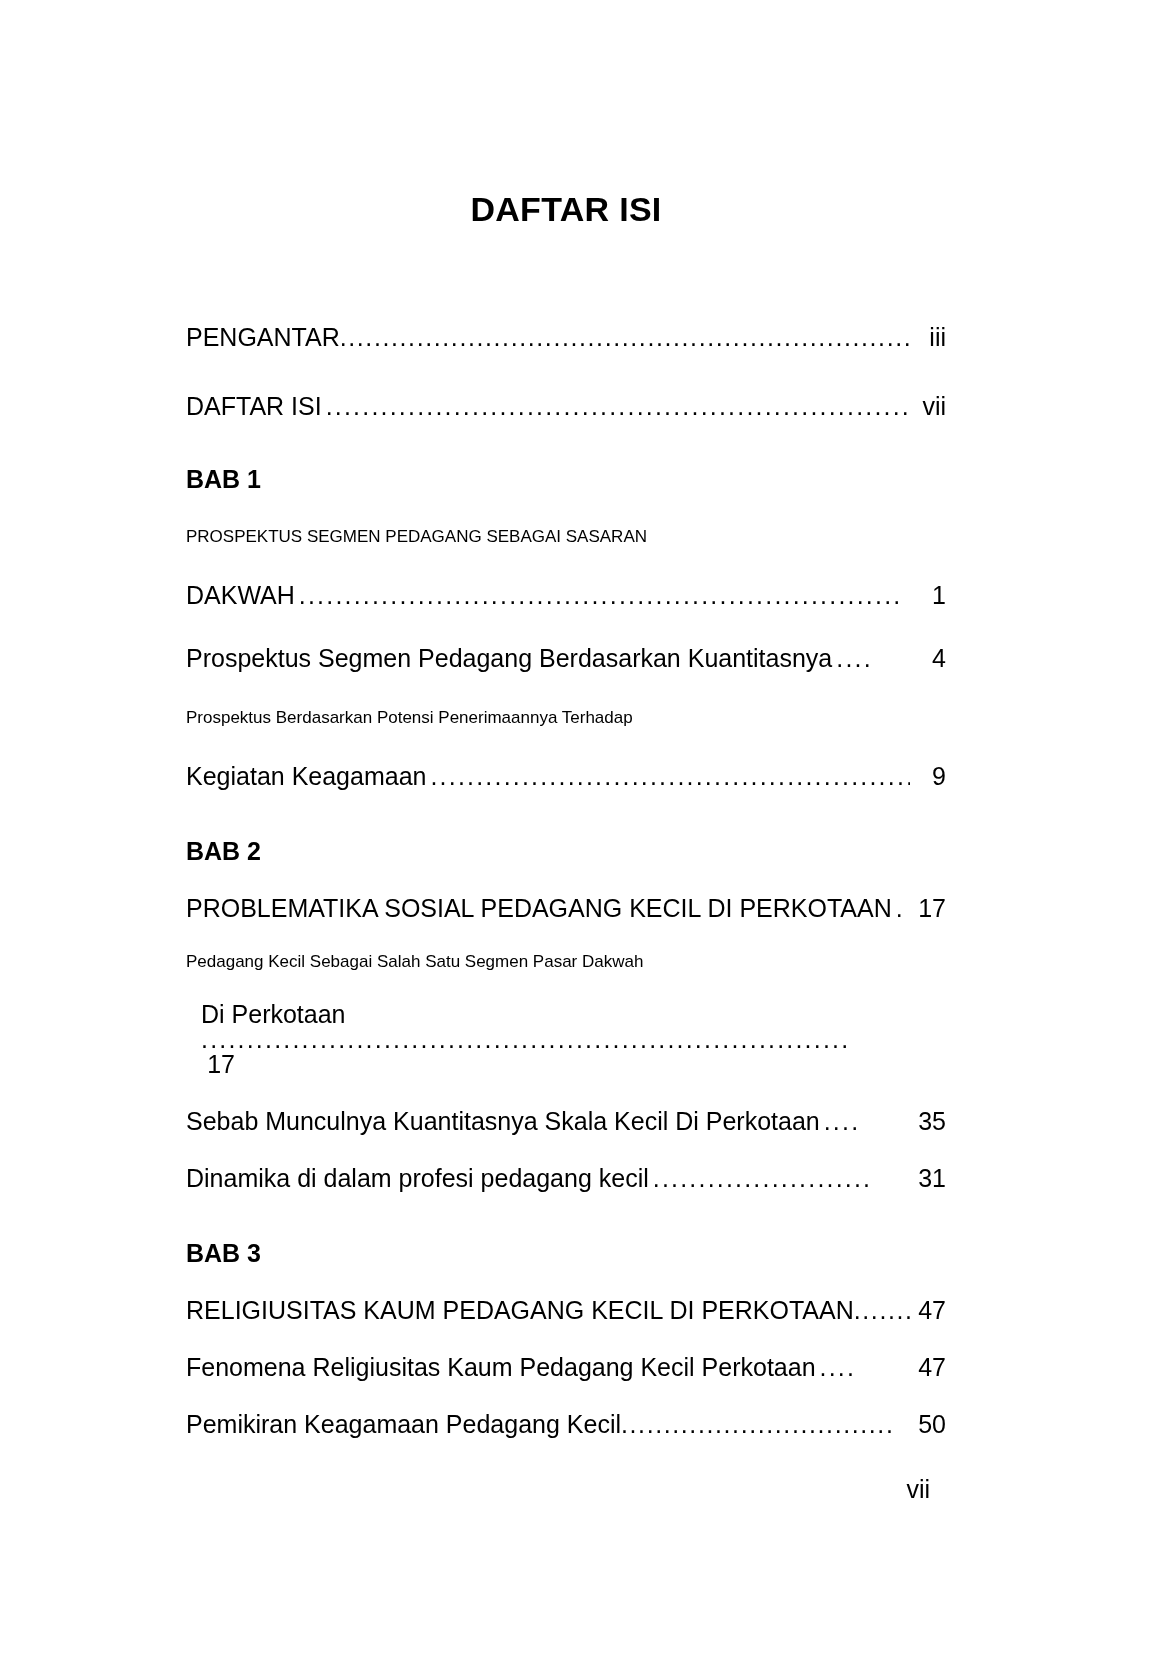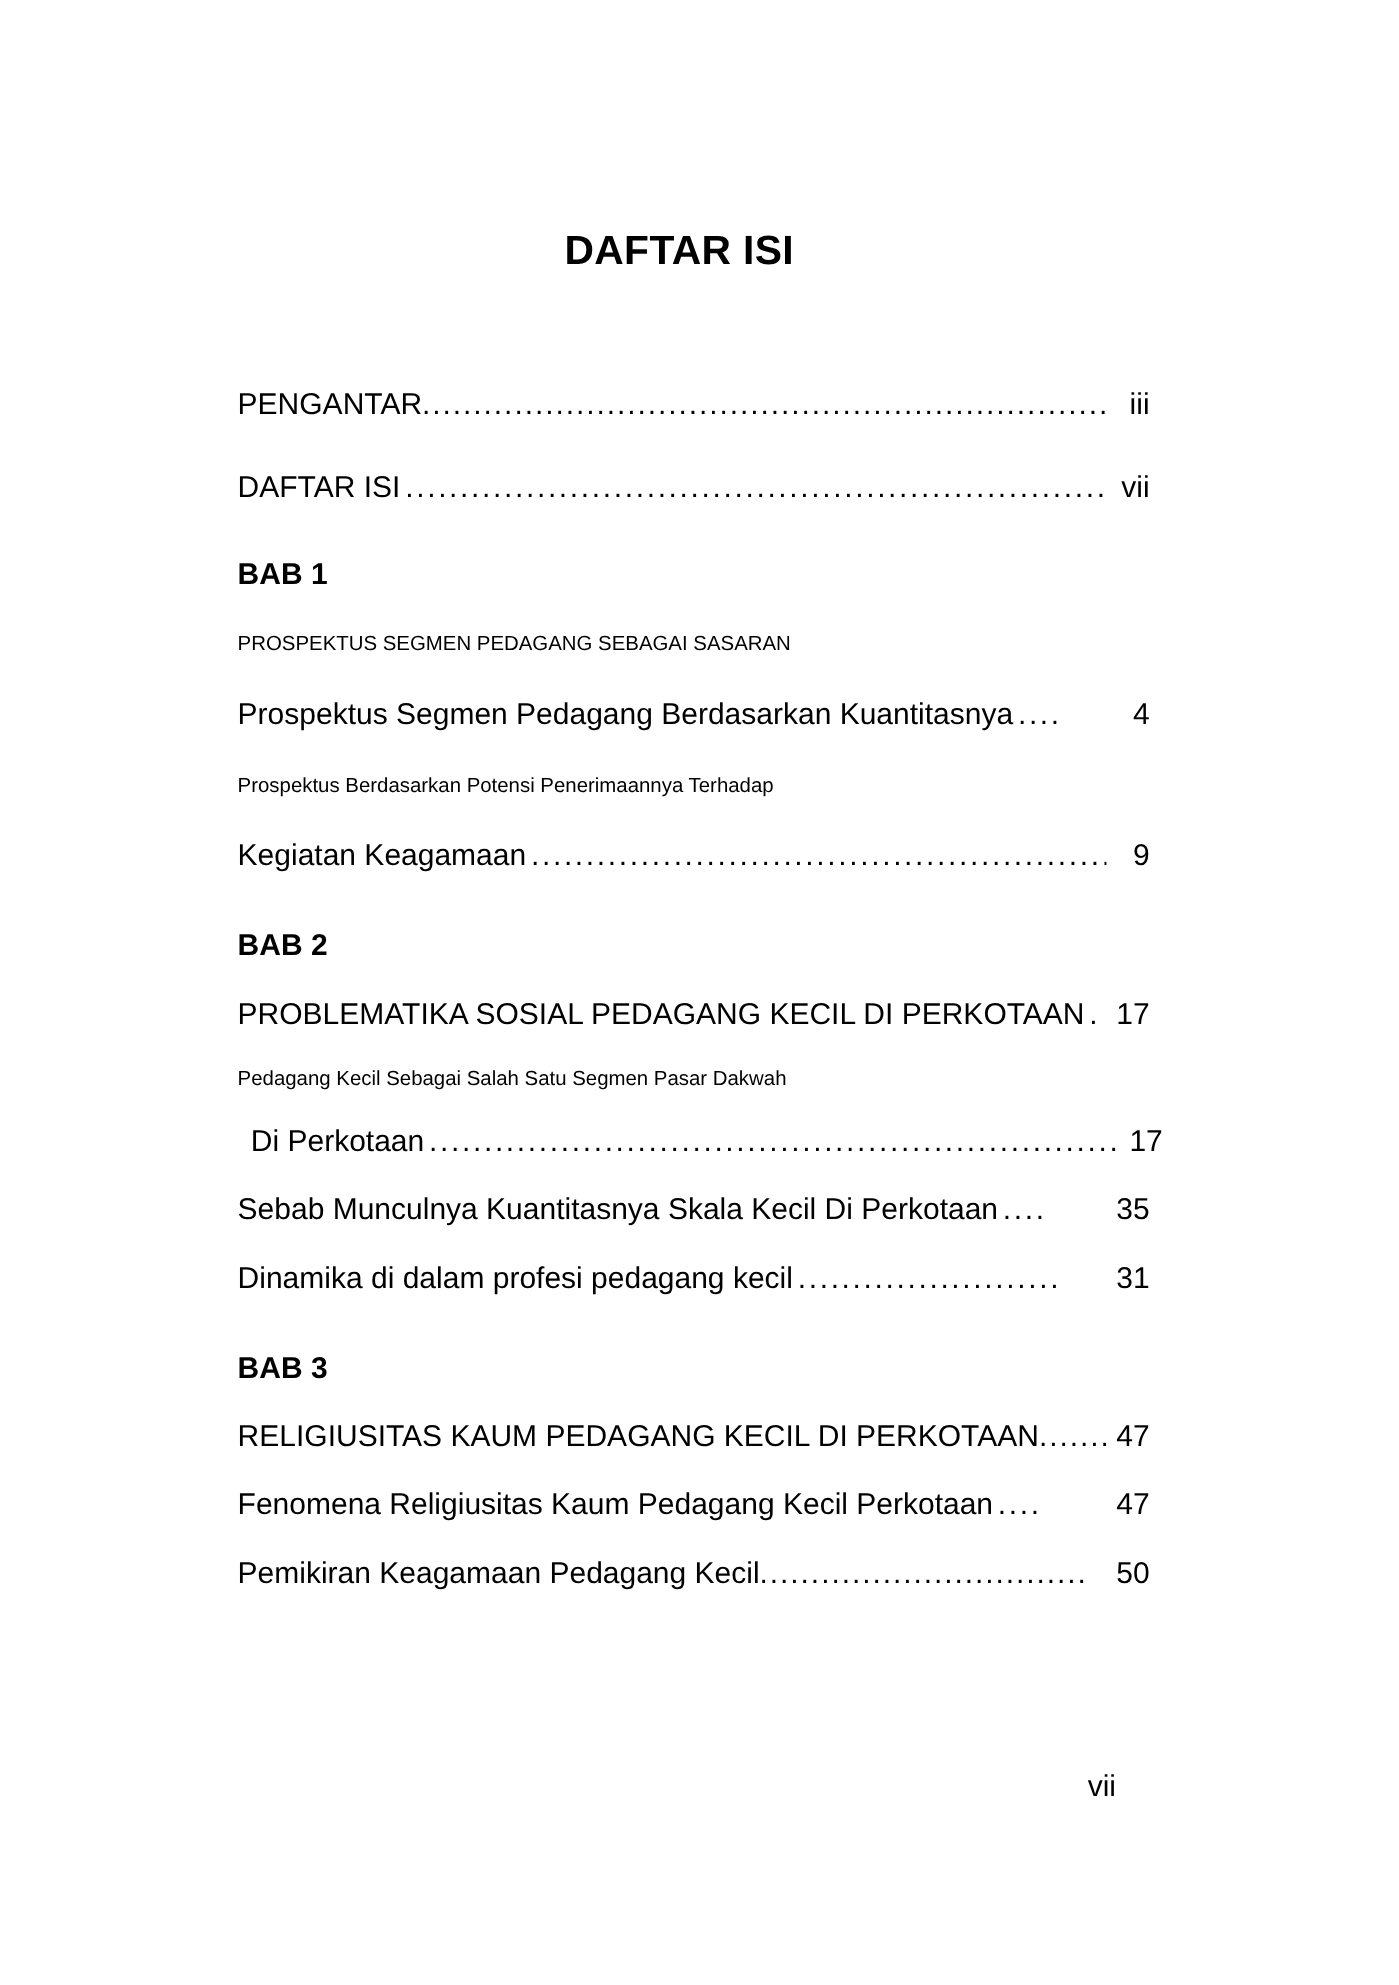--- a/index.html
+++ b/index.html
@@ -36,21 +36,21 @@
     text-align: center;
     font-size: 34px;
     font-weight: bold;
     letter-spacing: 0.3px;
     font-family: "Liberation Sans", sans-serif;
   }
 
   
   .toc {
     position: absolute;
-    left: 12px;
+    left: 0;
     top: 325px;
     width: 760px;
   }
 
   .entry {
     display: flex;
     align-items: baseline;
     width: 100%;
     font-size: 25px;
     line-height: 1.0;
@@ -93,21 +93,21 @@
   .plain {
     font-size: 17px;
     line-height: 1.0;
     white-space: nowrap;
   }
 
   .gap-sm { margin-top: 36px; }
   .gap-md { margin-top: 38px; }
   .gap-tight { margin-top: 32px; }
 
-  .indent-1 { padding-left: 11px; }
+  .indent-1 { padding-left: 11px; flex-direction: column; }
 
   
   .footer-pageno {
     position: absolute;
     left: 0;
     top: 1475px;
     width: 760px;
     text-align: right;
     font-size: 25px;
     padding-right: 16px;
@@ -134,20 +134,25 @@
       <div class="entry sp-daftarisi">
         <span class="label">DAFTAR ISI</span>
         <span class="leader">..................................................................</span>
         <span class="pageno">vii</span>
       </div>
 
       <div class="bab bab1">BAB 1</div>
 
       <div class="plain gap-sm">PROSPEKTUS SEGMEN PEDAGANG SEBAGAI SASARAN</div>
 
+      <div class="entry gap-md">
+        <span class="label">DAKWAH</span>
+        <span class="leader">..................................................................</span>
+        <span class="pageno">1</span>
+      </div>
 
       <div class="entry gap-md">
         <span class="label">Prospektus Segmen Pedagang Berdasarkan Kuantitasnya</span>
         <span class="leader">....</span>
         <span class="pageno">4</span>
       </div>
 
       <div class="plain gap-md">Prospektus Berdasarkan Potensi Penerimaannya Terhadap</div>
 
       <div class="entry gap-md">

